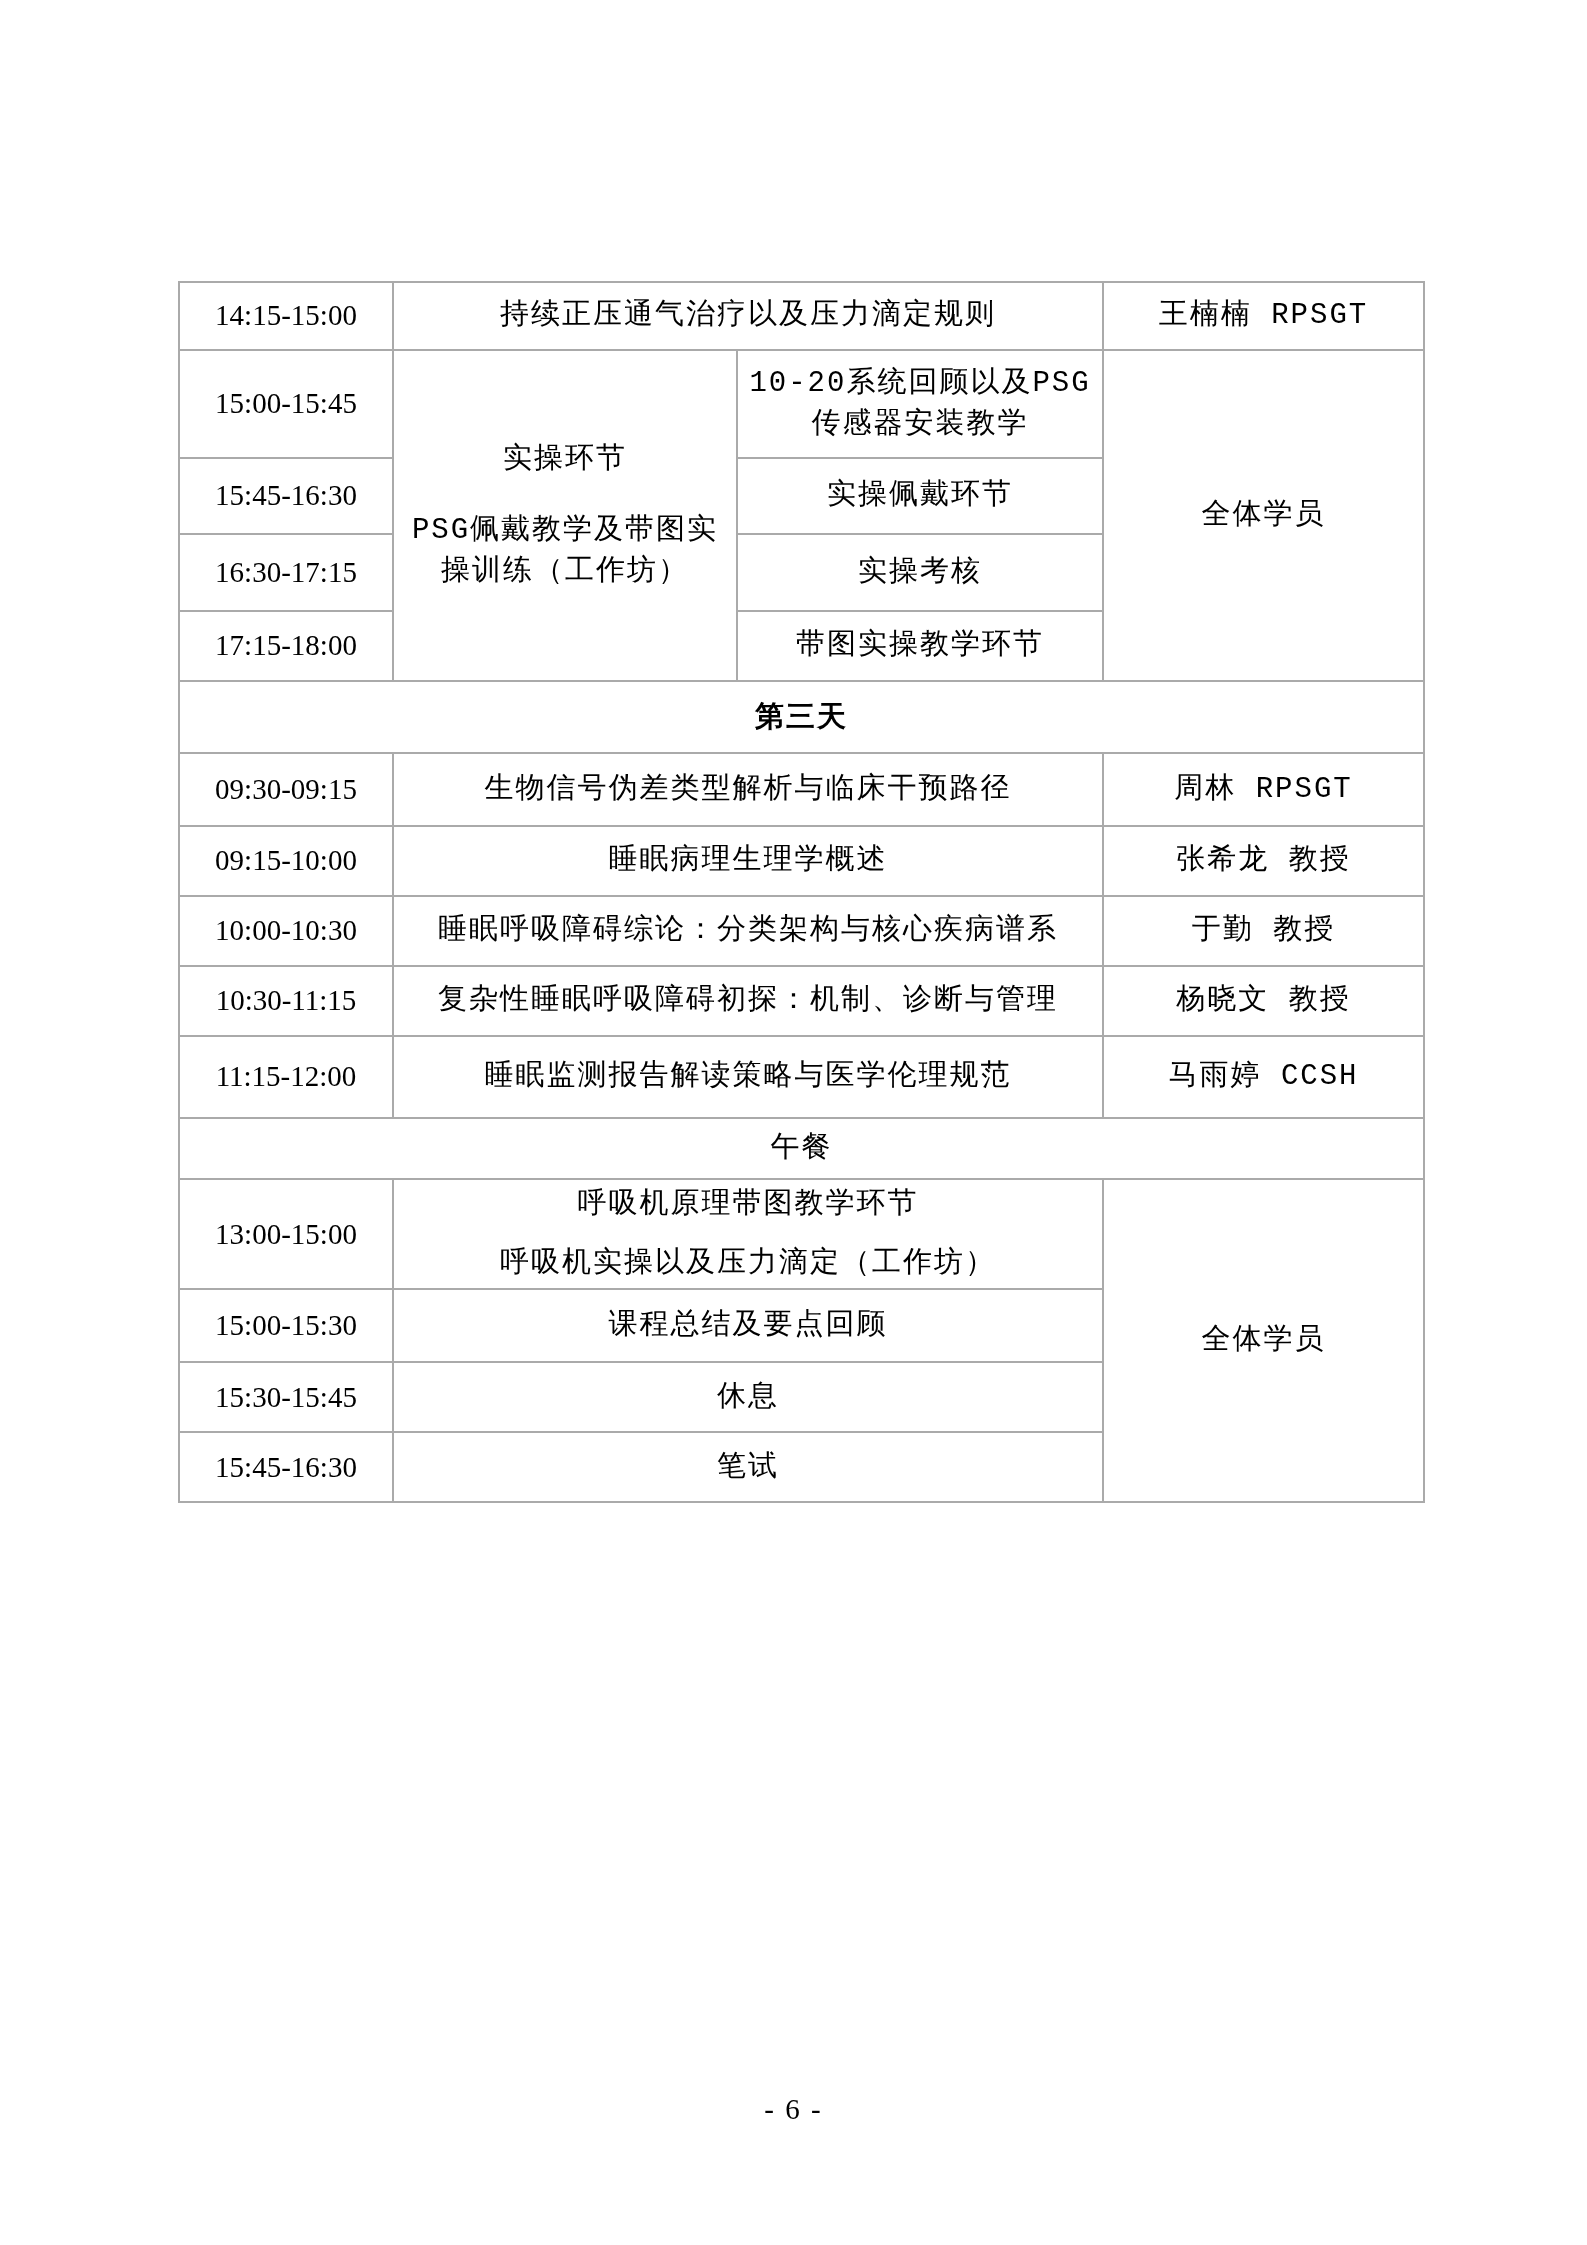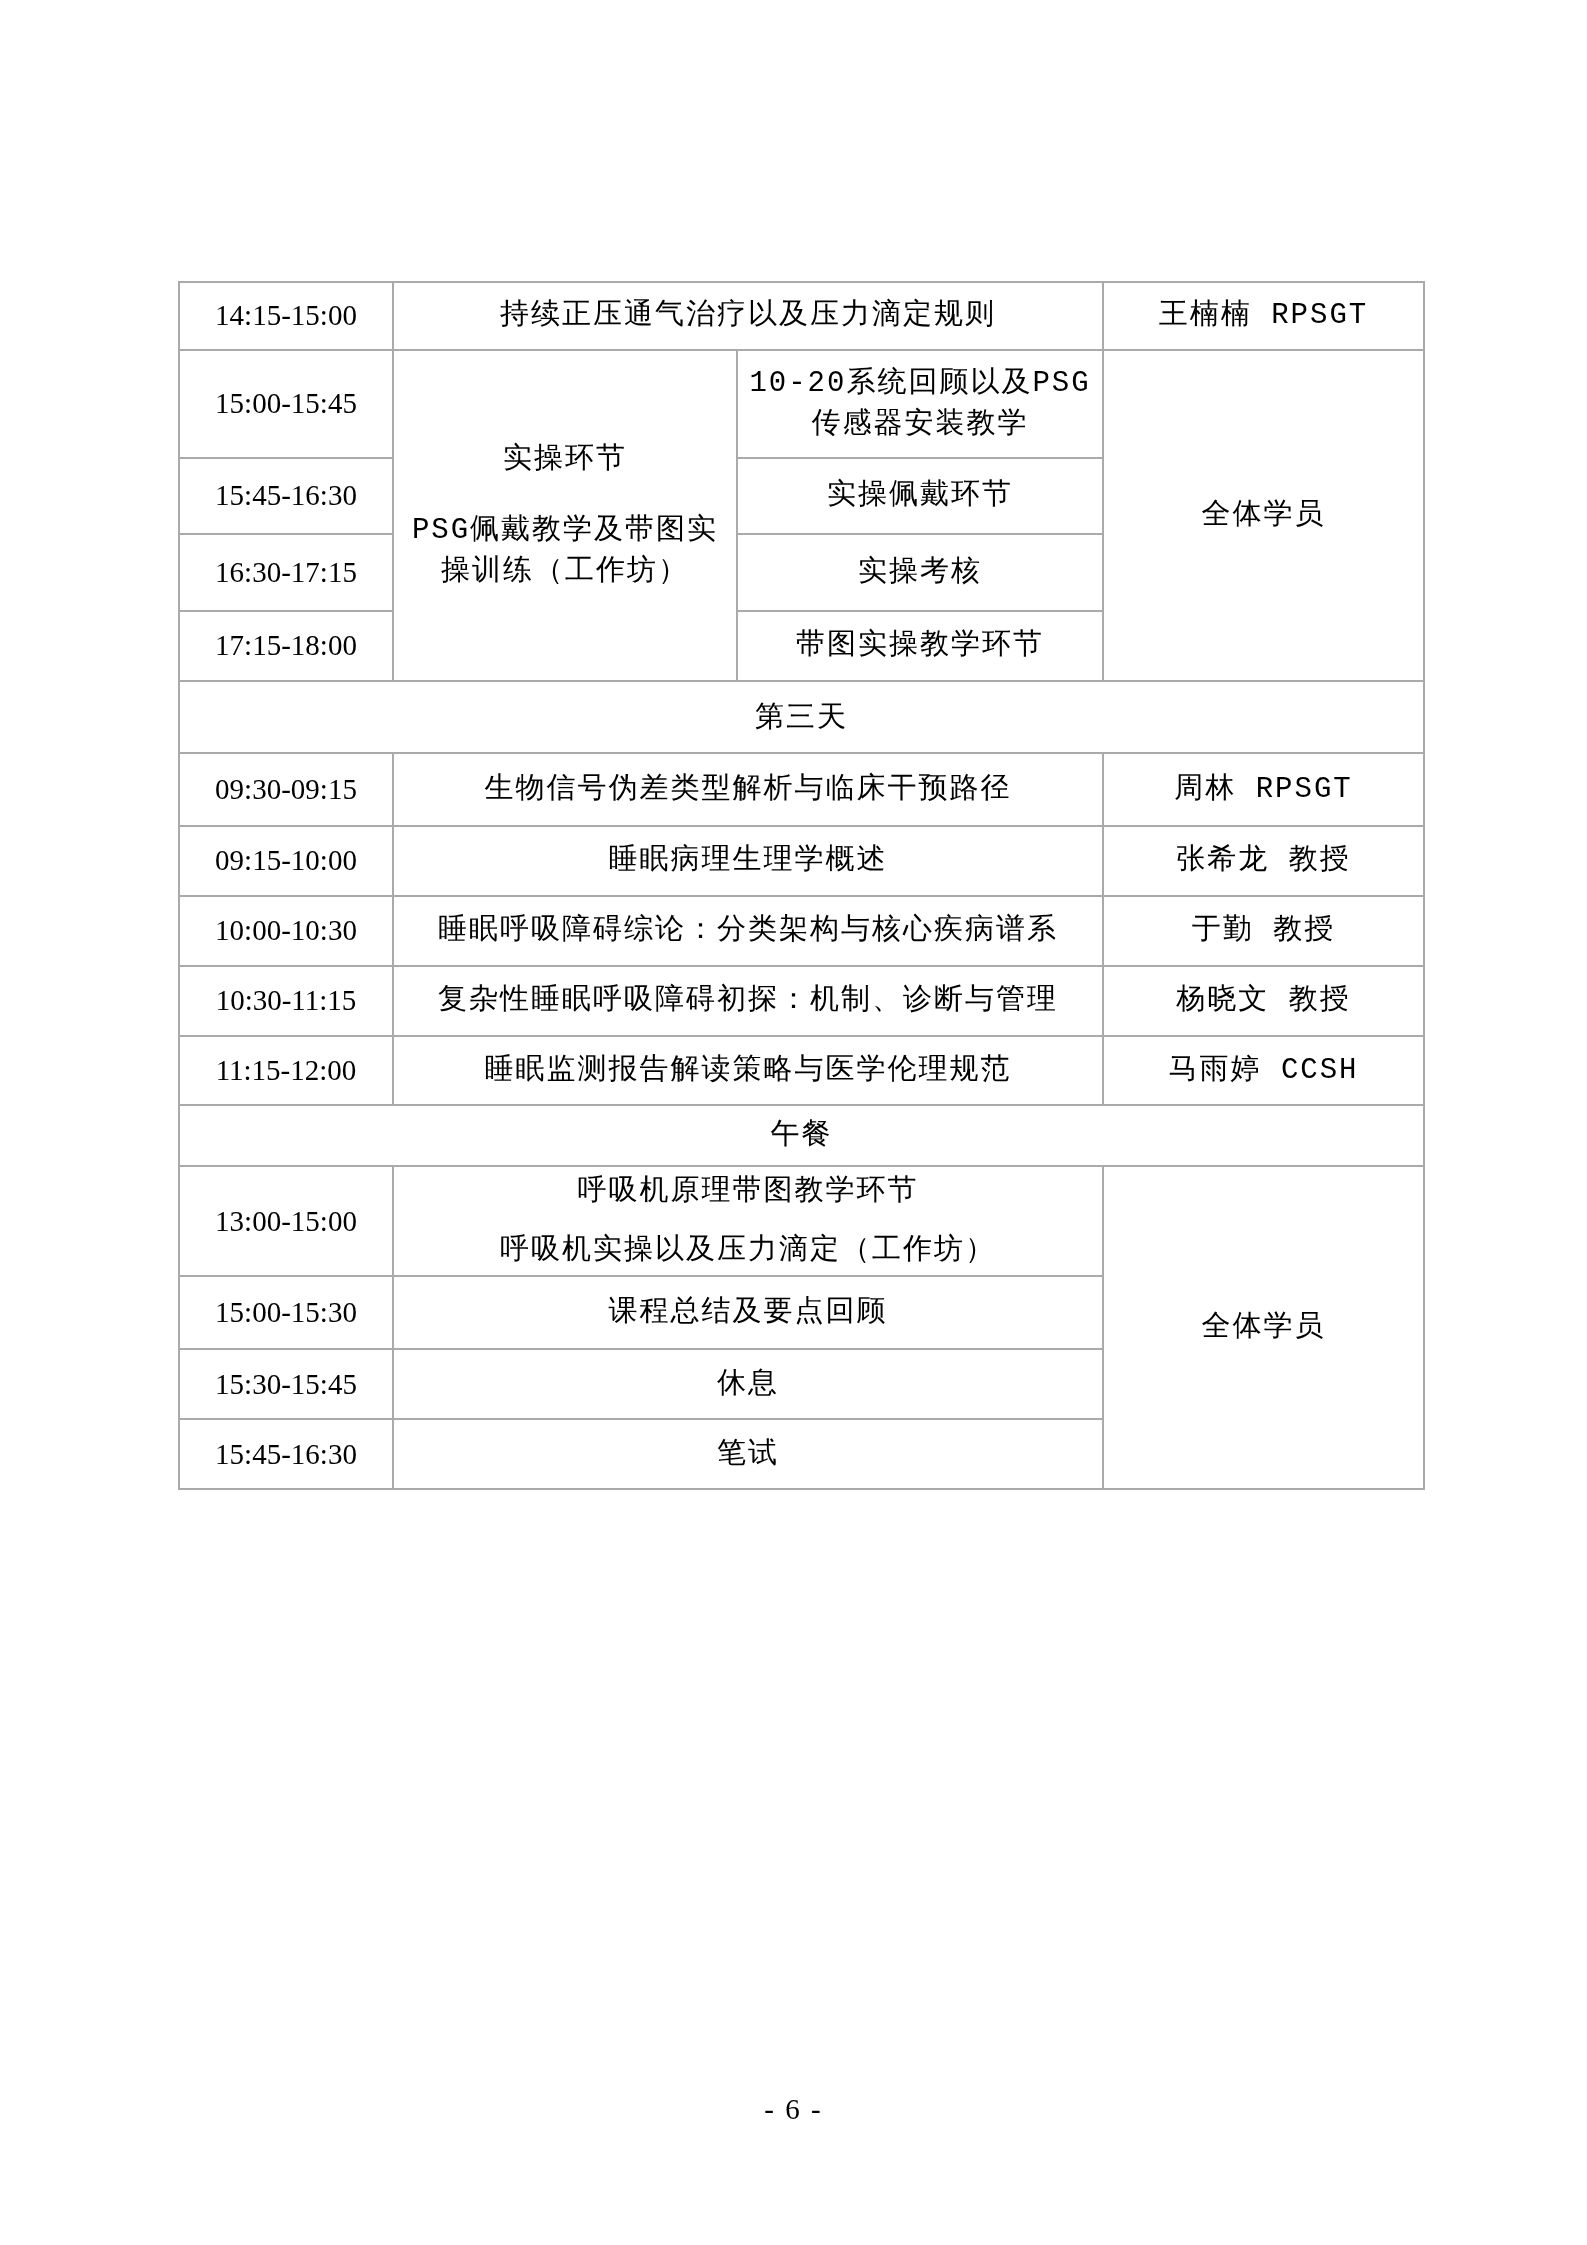--- a/index.html
+++ b/index.html
@@ -24,21 +24,21 @@
   table.schedule td {
     border: 2px solid #aaaaaa;
     text-align: center;
     vertical-align: middle;
     font-size: 29px;
     line-height: 1.42;
     padding: 4px 10px;
     overflow: hidden;
   }
   td.cn { letter-spacing: 2px; font-family: Liberation Mono, monospace; }
-  td.day-header { font-weight: normal; letter-spacing: 2px; }
+  td.day-header { font-weight: bold; letter-spacing: 2px; }
   .para-gap { margin-top: 30px; }
   .para-gap-sm { margin-top: 18px; }
   .footer {
     position: absolute;
     top: 2093px;
     left: 0;
     width: 100%;
     text-align: center;
     font-size: 29px;
     letter-spacing: 2px;
@@ -103,21 +103,21 @@
     <tr style="height:70px">
       <td>10:00-10:30</td>
       <td colspan="2" class="cn">睡眠呼吸障碍综论：分类架构与核心疾病谱系</td>
       <td class="cn">于勤 教授</td>
     </tr>
     <tr style="height:70px">
       <td>10:30-11:15</td>
       <td colspan="2" class="cn">复杂性睡眠呼吸障碍初探：机制、诊断与管理</td>
       <td class="cn">杨晓文 教授</td>
     </tr>
-    <tr style="height:69px">
+    <tr style="height:82px">
       <td>11:15-12:00</td>
       <td colspan="2" class="cn">睡眠监测报告解读策略与医学伦理规范</td>
       <td class="cn">马雨婷 CCSH</td>
     </tr>
 
     <tr style="height:61px">
       <td colspan="4" class="cn">午餐</td>
     </tr>
 
     <tr style="height:108px">

